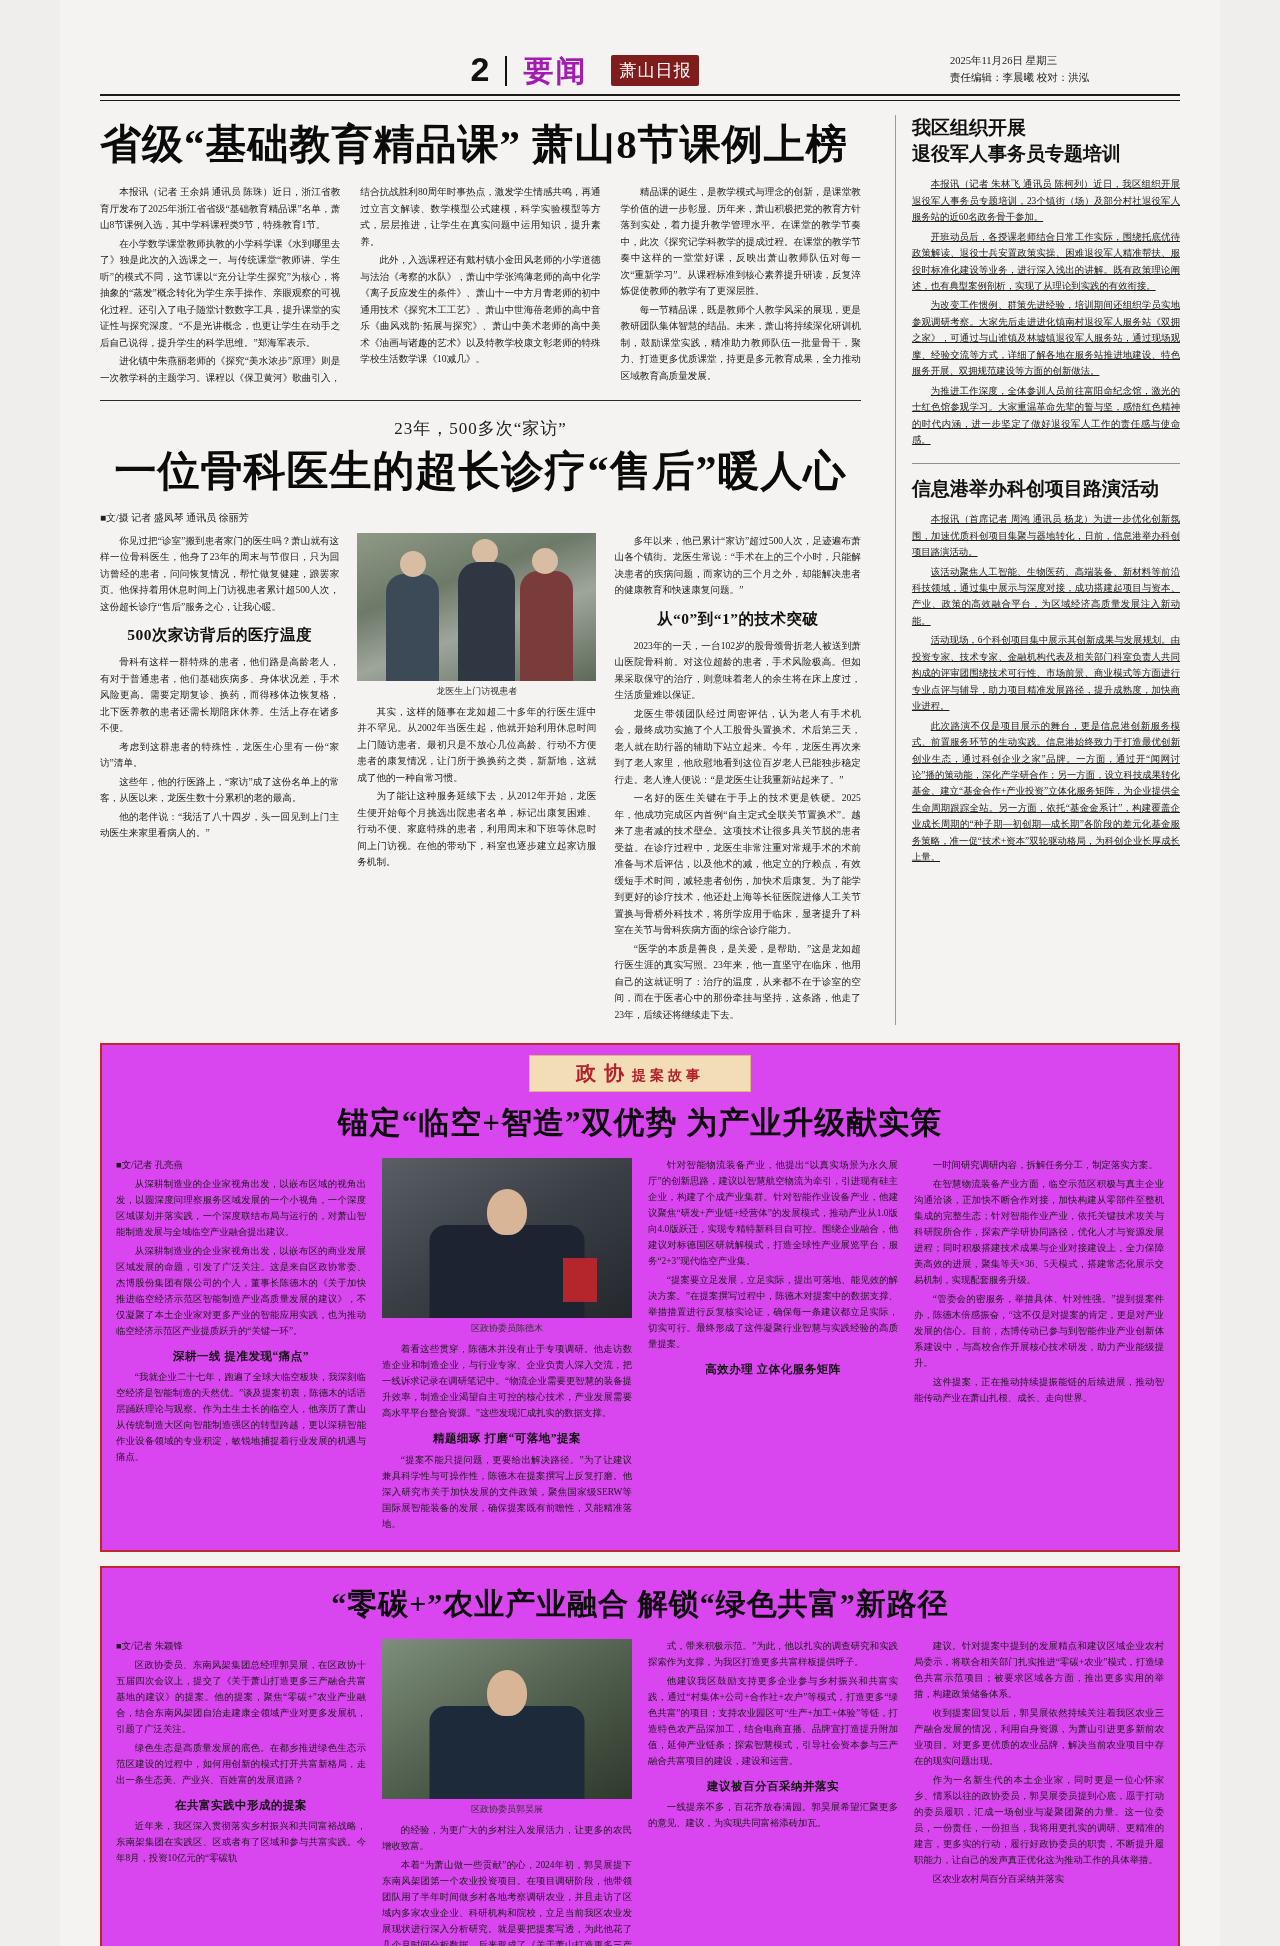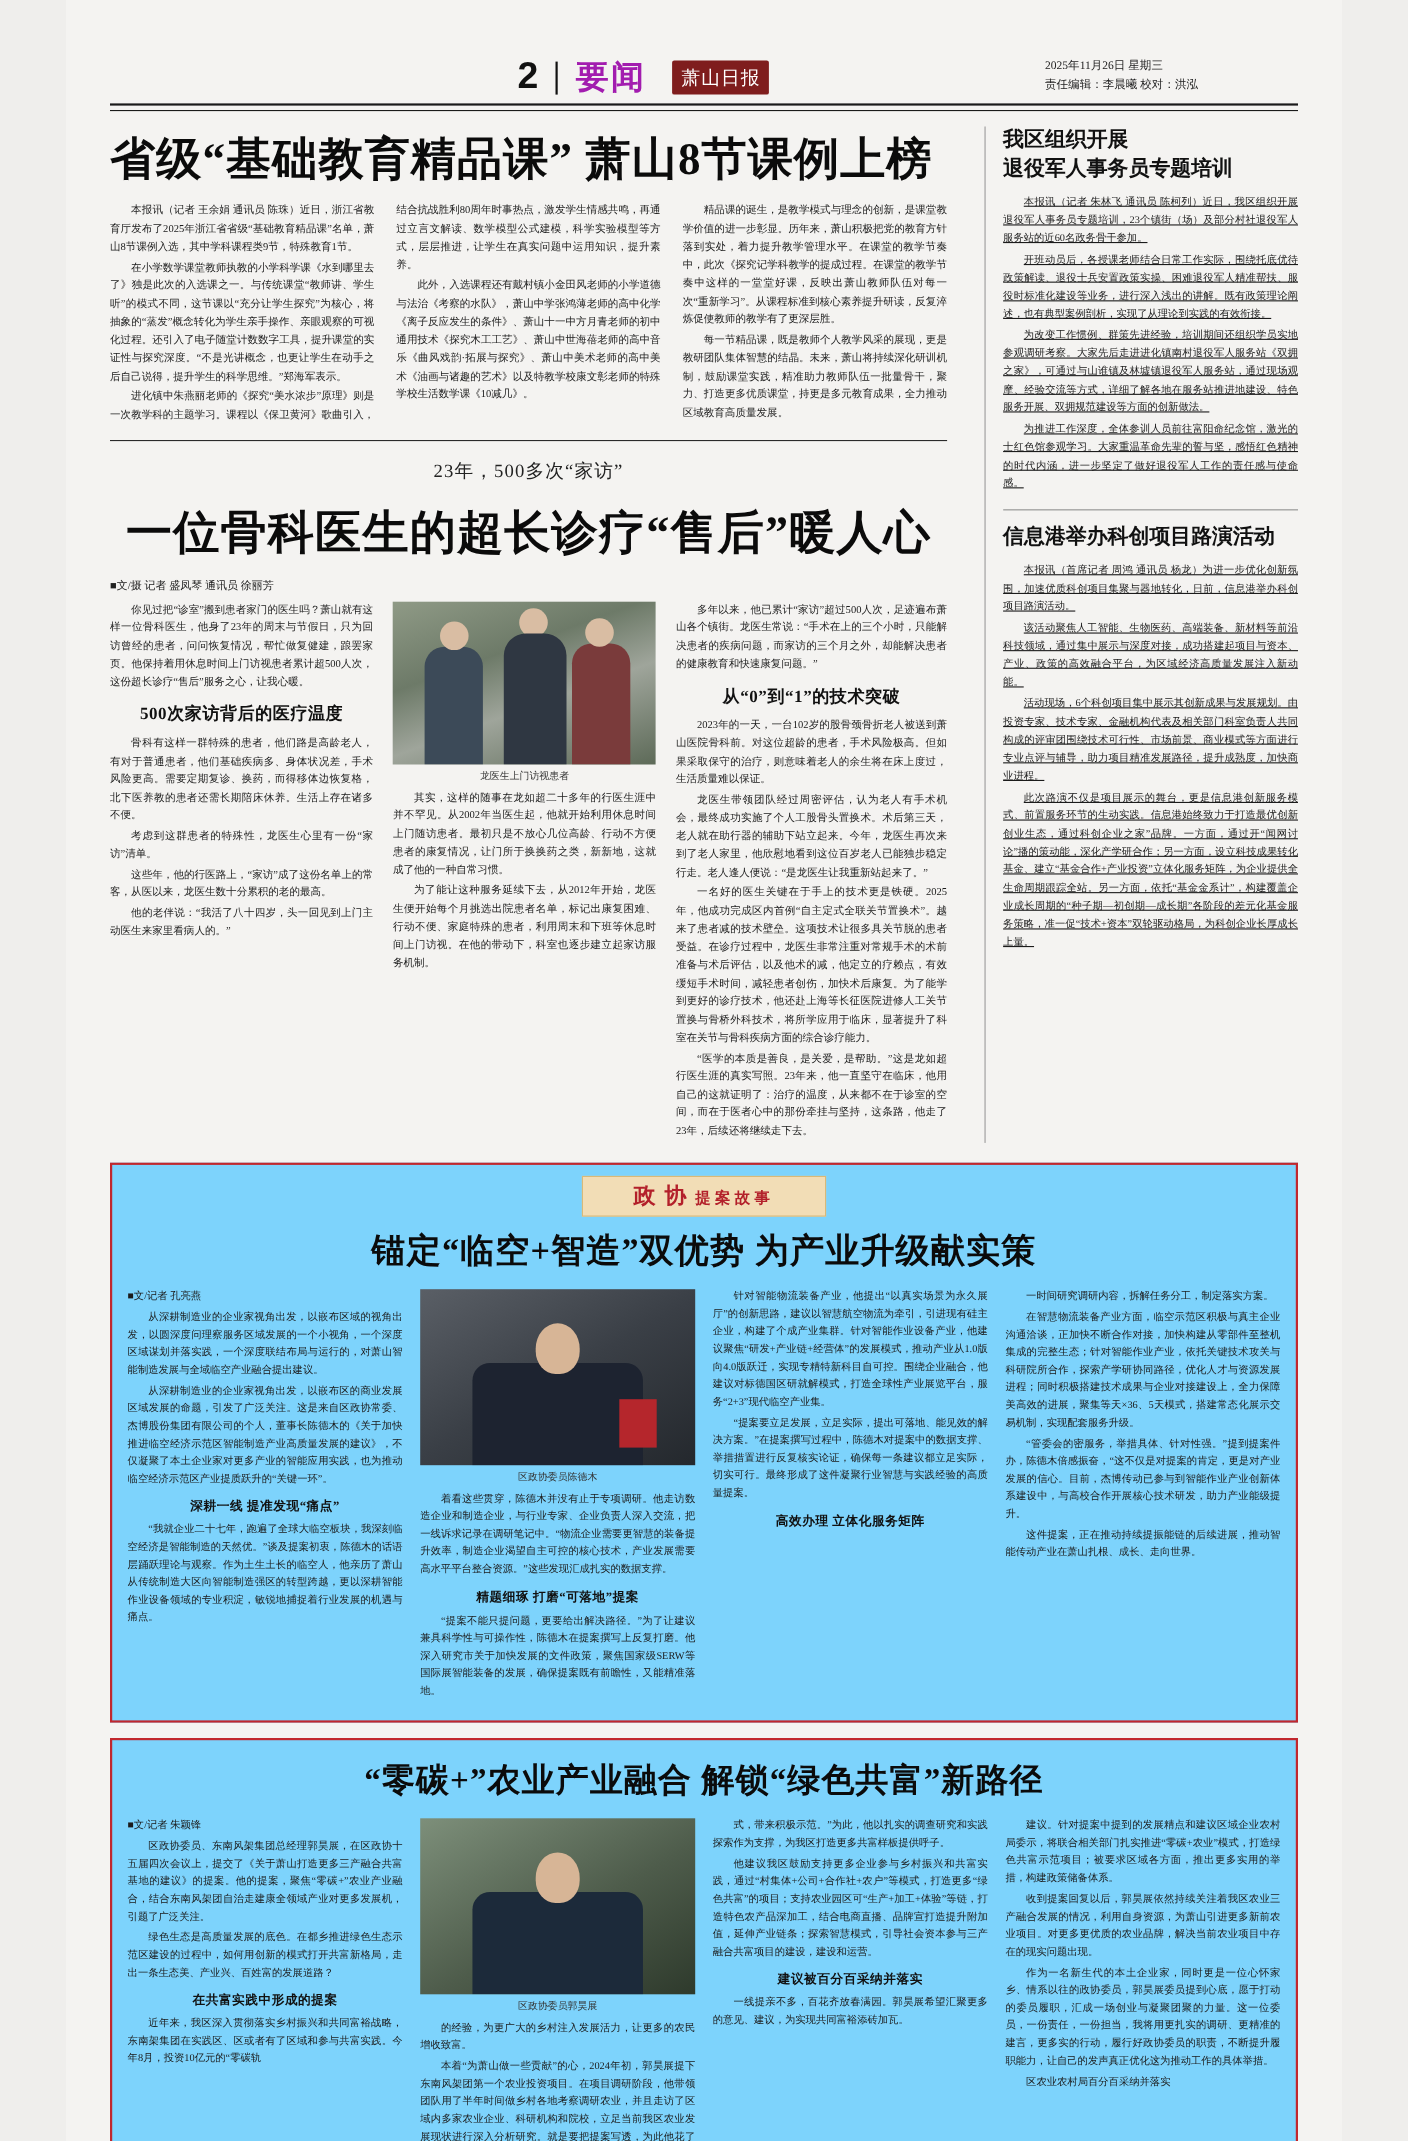--- a/index.html
+++ b/index.html
@@ -118,21 +118,21 @@
   .rc-text { font-size: 9.4px; line-height: 1.75; text-align: justify; text-indent: 2em; color:#1b1b1b; margin:0 0 3px 0;text-decoration:underline;}
   .rc-sep { height:1px; background:#8f8f8f; margin: 14px 0 12px; }
 
   
   .story2 { margin-top: 16px; }
   .kicker {
     text-align: center;
     font-size: 17px;
     letter-spacing: 1px;
     color: #222;
-    margin-bottom: 20px;
+    margin-bottom: 6px;
   }
   .headline-2 {
     text-align: center;
     font-size: 42px;
     font-weight: bold;
     letter-spacing: 1px;
     color: #0b0b0b;
     margin: 0 0 14px 0;
     line-height: 1.2;
   }
@@ -174,21 +174,21 @@
   .photo .head2{left:48%;bottom:78%;}
   .photo .head3{right:16%;bottom:72%;}
   .caption { font-size: 9px; color:#333; text-align:center; margin-bottom:6px; }
 
   
   .redbox {
     border: 2.5px solid #c1272d;
     margin-top: 18px;
     padding: 12px 14px 14px;
     position: relative;
-    background: #7dd3fc;
+    background: #d946ef;
   }
   .redbox.second { margin-top: 14px; margin-bottom: 18px; }
   .ribbon {
     display:flex; justify-content:center; margin: -2px 0 10px;
   }
   .ribbon-inner {
     background: #f2ddb6;
     border: 1px solid #d9b978;
     padding: 4px 46px;
     font-size: 20px;

